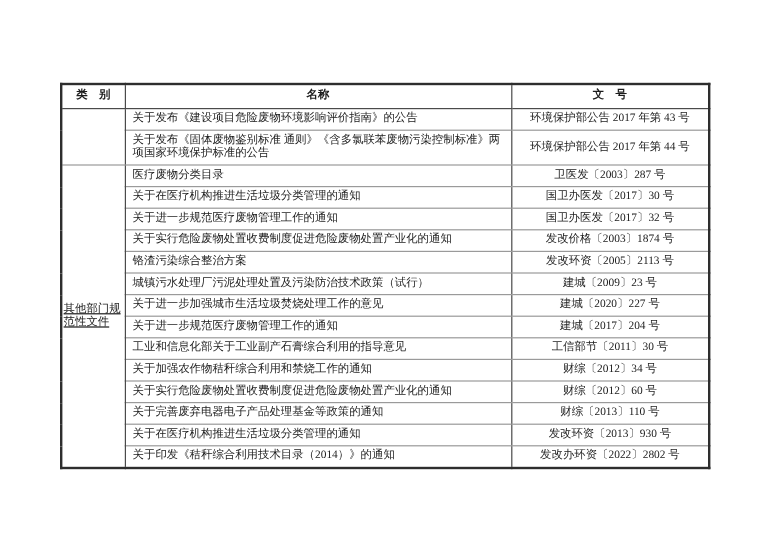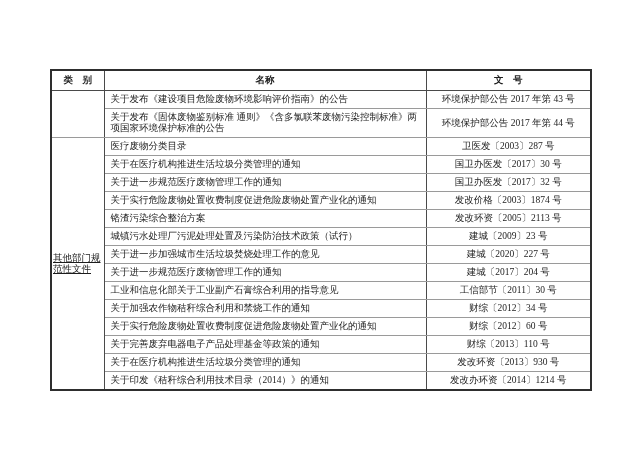--- a/index.html
+++ b/index.html
@@ -149,19 +149,19 @@
         <tr>
           <td class="name">关于完善废弃电器电子产品处理基金等政策的通知</td>
           <td class="doc">财综〔2013〕110 号</td>
         </tr>
         <tr>
           <td class="name">关于在医疗机构推进生活垃圾分类管理的通知</td>
           <td class="doc">发改环资〔2013〕930 号</td>
         </tr>
         <tr>
           <td class="name">关于印发《秸秆综合利用技术目录（2014）》的通知</td>
-          <td class="doc">发改办环资〔2014〕1214 号</td>
+          <td class="doc">发改办环资〔2022〕2802 号</td>
         </tr>
       </tbody>
   </table>
 
 
 </div>
 
 </body></html>

